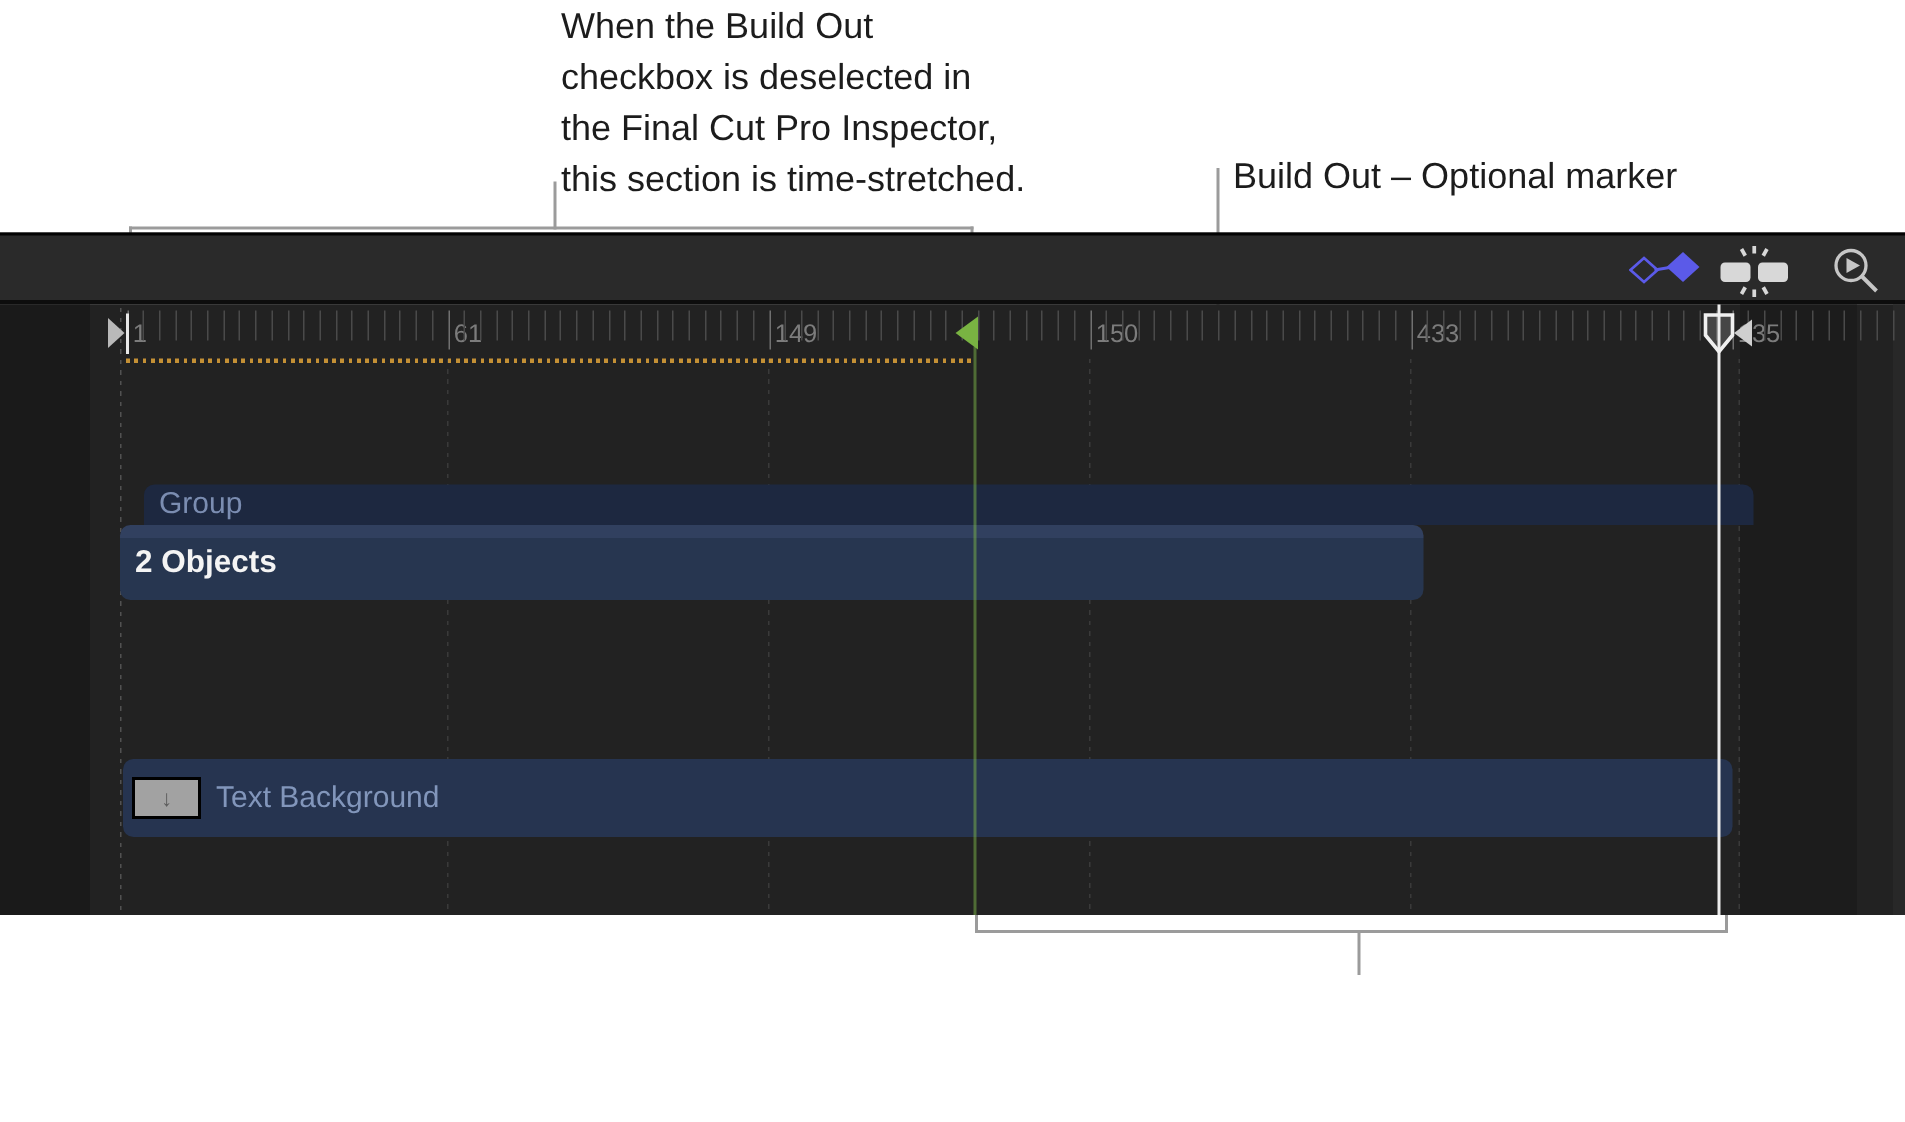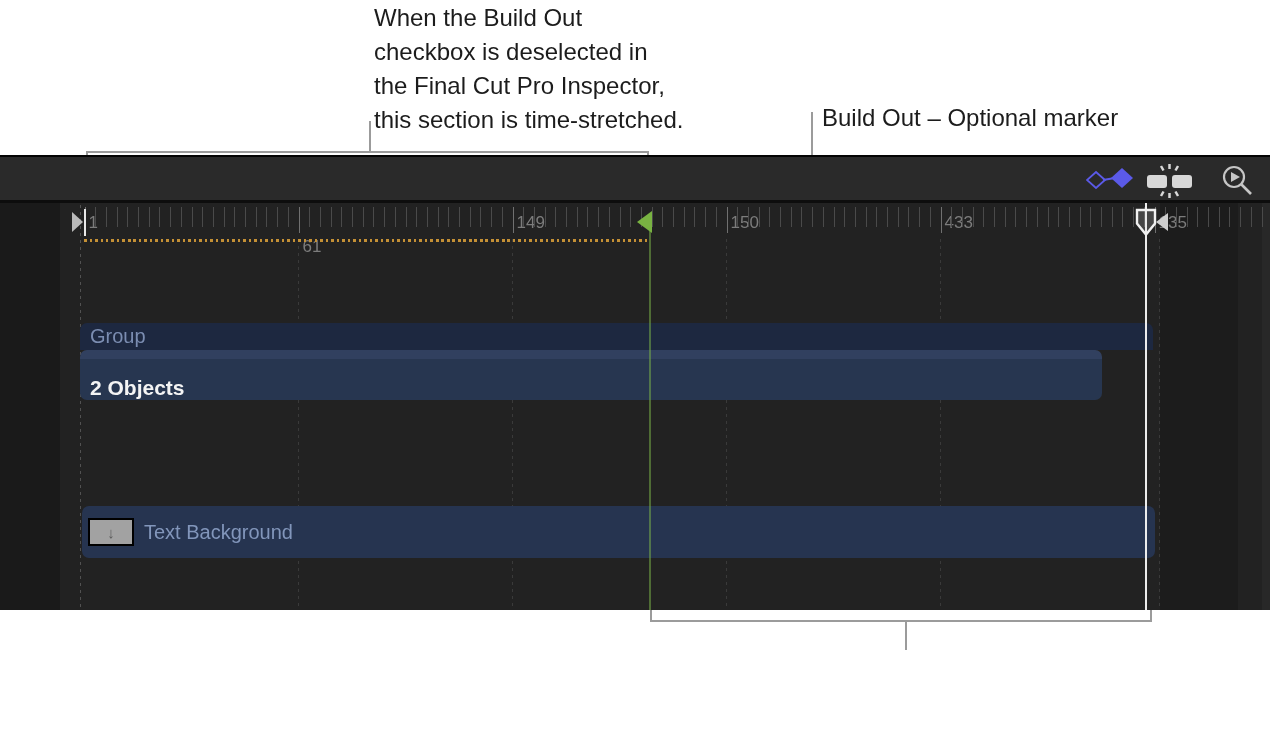--- a/index.html
+++ b/index.html
@@ -30,23 +30,23 @@
   .tick-label{position:absolute;top:10px;font-size:17px;color:#7c7c7c;line-height:20px;}
 
   .gridline{position:absolute;width:1px;
     background:repeating-linear-gradient(to bottom,#3a3a3a 0 3px,transparent 3px 7px);}
   .gridline.bright{background:repeating-linear-gradient(to bottom,#515151 0 3px,transparent 3px 7px);}
 
   .dotted-range{position:absolute;left:84px;top:36px;width:566px;height:3px;
     background:repeating-linear-gradient(to right,#c49035 0 2.5px,transparent 2.5px 5.5px);}
 
   .bar{position:absolute;box-sizing:border-box;color:#8296bb;font-size:20px;display:flex;align-items:center;}
-  .bar-group{left:80px;top:120px;width:1073px;height:27px;background:#1d2840;border-radius:7px 7px 0 0;color:#7b8db1;}
-  .bar-objects{left:80px;top:147px;width:1022px;height:50px;border-radius:7px;
-    background:linear-gradient(to bottom,#31405f 0 9px,#273650 9px);color:#f4f4f4;font-weight:bold;font-size:21px;align-items:flex-end;}
+  .bar-group{left:96px;top:120px;width:1073px;height:27px;background:#1d2840;border-radius:7px 7px 0 0;color:#7b8db1;}
+  .bar-objects{left:80px;top:147px;width:869px;height:50px;border-radius:7px;
+    background:linear-gradient(to bottom,#31405f 0 9px,#273650 9px);color:#f4f4f4;font-weight:bold;font-size:21px;}
   .bar-title-text{left:82px;top:224px;width:1073px;height:53px;background:#263450;border-radius:7px;}
   .bar-title-bg{left:82px;top:303px;width:1073px;height:52px;background:#263450;border-radius:7px;}
   .bar .pad{padding-left:10px;}
 
   .thumb-line{width:44px;height:4px;background:#050505;margin-left:8px;margin-right:10px;flex:none;}
   .thumb-box{width:42px;height:24px;background:#a2a2a2;border:2px solid #000;margin-left:6px;margin-right:10px;
     flex:none;display:flex;align-items:center;justify-content:center;color:#5d5d5d;font-size:15px;line-height:1;}
 
   .green-line{position:absolute;left:649px;top:28px;width:2px;height:379px;background:rgba(124,182,72,0.5);}
   .green-marker{position:absolute;left:637px;top:8px;width:0;height:0;
@@ -143,21 +143,21 @@
         <div class="tick" style="left: 202.2px;"></div>
         <div class="tick" style="left: 212.9px;"></div>
         <div class="tick" style="left: 223.6px;"></div>
         <div class="tick" style="left: 234.3px;"></div>
         <div class="tick" style="left: 245px;"></div>
         <div class="tick" style="left: 255.7px;"></div>
         <div class="tick" style="left: 266.4px;"></div>
         <div class="tick" style="left: 277.1px;"></div>
         <div class="tick" style="left: 287.8px;"></div>
         <div class="tick major" style="left: 298.5px;"></div>
-        <div class="tick-label" style="left: 302.5px; margin-top: 24px;">61</div>
+        <div class="tick-label" style="left: 302.5px;">61</div>
         <div class="tick" style="left: 309.2px;"></div>
         <div class="tick" style="left: 319.9px;"></div>
         <div class="tick" style="left: 330.6px;"></div>
         <div class="tick" style="left: 341.3px;"></div>
         <div class="tick" style="left: 352px;"></div>
         <div class="tick" style="left: 362.7px;"></div>
         <div class="tick" style="left: 373.4px;"></div>
         <div class="tick" style="left: 384.1px;"></div>
         <div class="tick" style="left: 394.8px;"></div>
         <div class="tick" style="left: 405.5px;"></div>

